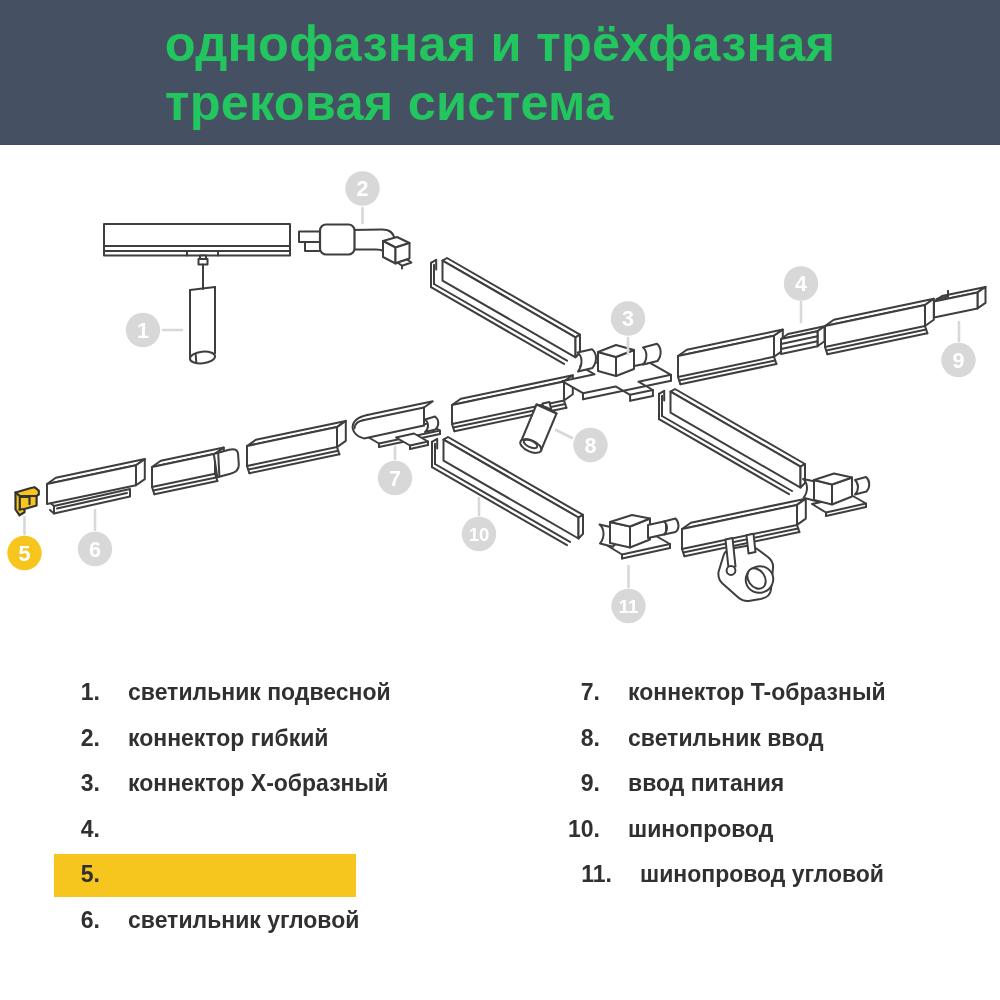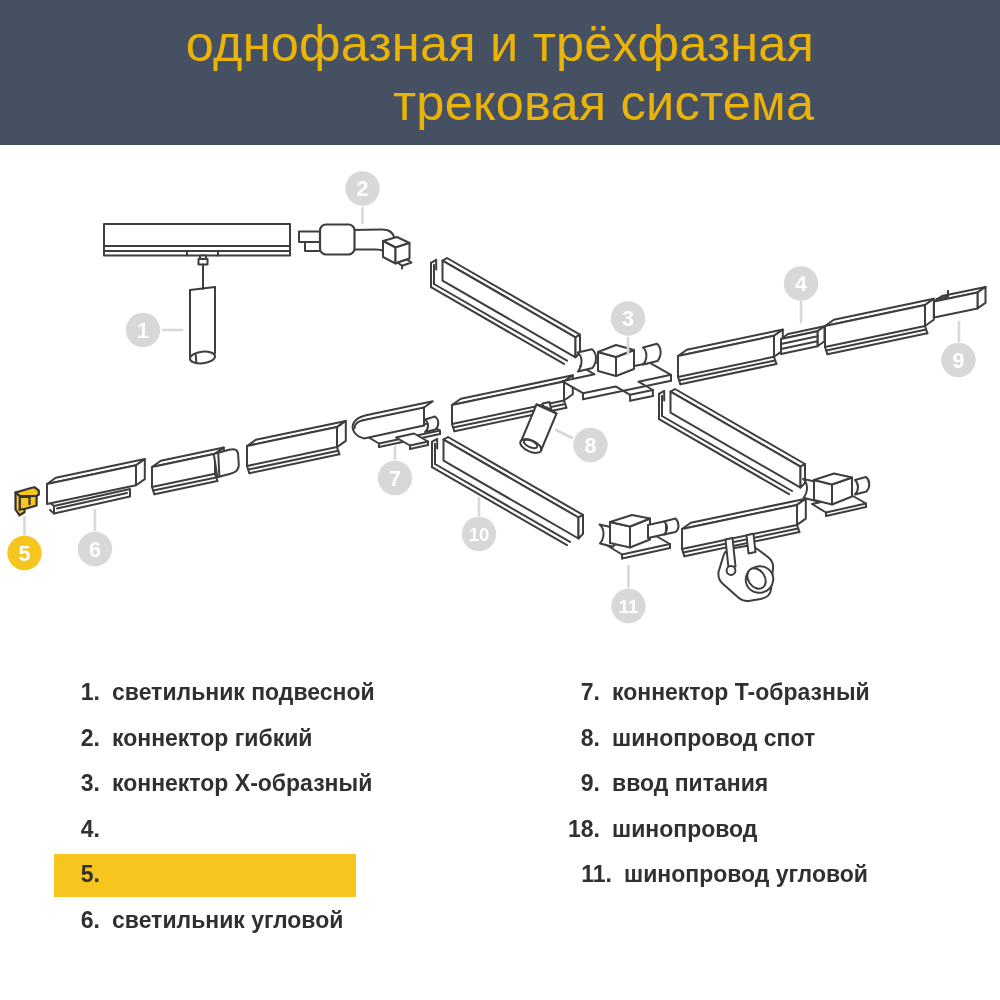--- a/index.html
+++ b/index.html
@@ -1,24 +1,24 @@
 <!DOCTYPE html>
 <html><head><meta charset="utf-8">
 <style>
 html,body{margin:0;padding:0;background:#fff;width:1000px;height:1000px;overflow:hidden;}
 *{box-sizing:border-box;}
 .header{position:absolute;left:0;top:0;width:1000px;height:145px;background:#465063;
   display:flex;align-items:center;justify-content:center;}
-.header .t{font-family:"Liberation Sans",sans-serif;font-weight:normal;color:#eab308;
-  font-size:50.5px;line-height:59px;text-align:right;letter-spacing:0.2px;}
+.header .t{font-family:"Liberation Sans",sans-serif;font-weight:bold;color:#22c55e;
+  font-size:50.5px;line-height:59px;text-align:left;letter-spacing:0.2px;}
 .li{position:absolute;height:45px;display:flex;align-items:center;
   font-family:"Liberation Sans",sans-serif;font-weight:bold;font-size:23px;color:#303030;
   transform:translateY(-50%);}
 .num{display:inline-block;text-align:right;}
-.txt{margin-left:12px;}
+.txt{margin-left:28px;}
 .hlbar{position:absolute;left:54px;top:854px;width:302px;height:43px;background:#f6c51e;}
 svg{position:absolute;left:0;top:0;}
 </style></head>
 <body>
 <div class="header">
     <div class="t">однофазная и трёхфазная<br>трековая система</div>
   </div>
 <svg width="1000" height="1000" viewBox="0 0 1000 1000">
 <g>
 <polygon points="104.0,224.0 290.0,224.0 290.0,246.0 104.0,246.0" fill="#fff" stroke="#3e3e3e" stroke-width="2.0" stroke-linejoin="round"></polygon>
@@ -261,25 +261,25 @@
 <div class="li" style="top:919.5px;left:0">
     <span class="num" style="width:100px">6.</span>
     <span class="txt">светильник угловой</span>
   </div>
 <div class="li" style="top:692.0px;left:500px">
     <span class="num" style="width:100px">7.</span>
     <span class="txt">коннектор T-образный</span>
   </div>
 <div class="li" style="top:737.5px;left:500px">
     <span class="num" style="width:100px">8.</span>
-    <span class="txt">шинопровод спот</span>
+    <span class="txt">светильник ввод</span>
   </div>
 <div class="li" style="top:783.0px;left:500px">
     <span class="num" style="width:100px">9.</span>
     <span class="txt">ввод питания</span>
   </div>
 <div class="li" style="top:828.5px;left:500px">
-    <span class="num" style="width:100px">18.</span>
+    <span class="num" style="width:100px">10.</span>
     <span class="txt">шинопровод</span>
   </div>
 <div class="li" style="top:874.0px;left:512px">
     <span class="num" style="width:100px">11.</span>
     <span class="txt">шинопровод угловой</span>
   </div>
 </body></html>

